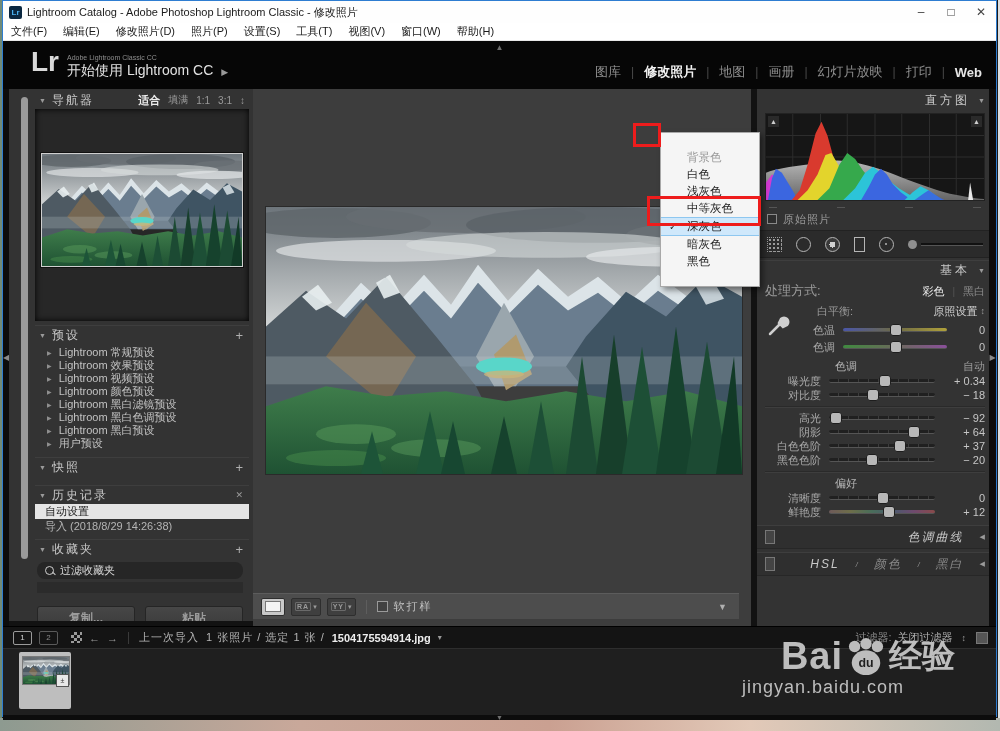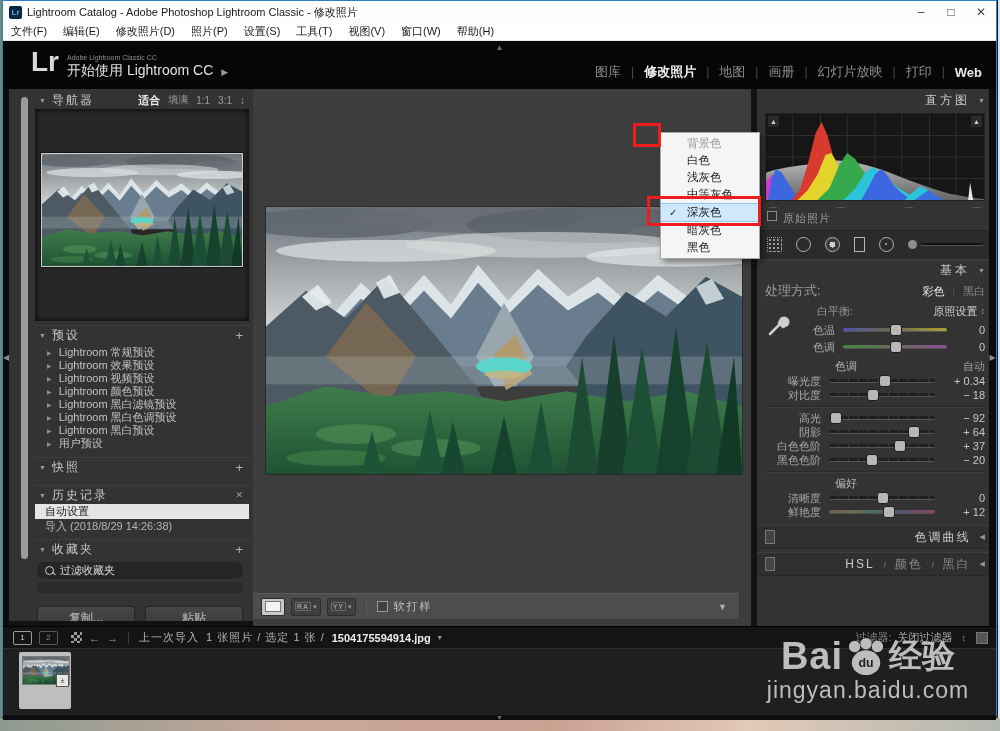--- a/index.html
+++ b/index.html
@@ -98,21 +98,21 @@
   .r-header{display:flex;align-items:center;justify-content:flex-end;gap:8px;height:18px;
     padding:0 8px;border-top:1px solid #3e3e3e;margin-top:2px;}
   .r-title{font-size:12px;color:#c9c9c9;letter-spacing:3px;}
   .r-tri{font-size:7px;color:#9a9a9a;}
   .histo-box{margin:4px 8px 0;height:86px;background:#161616;border:1px solid #222;position:relative;}
   .histo-box svg{display:block;width:100%;height:100%;}
   .clip{position:absolute;top:2px;width:11px;height:11px;background:#2a2a2a;color:#cfcfcf;
     font-size:7px;display:flex;align-items:center;justify-content:center;}
   .clip.l{left:2px;} .clip.r{right:2px;}
   .dash-row{display:flex;justify-content:space-between;margin:2px 12px 0;color:#787878;font-size:8px;height:8px;line-height:8px;}
-  .orig-row{display:flex;gap:6px;height:16px;padding-left:10px;}
+  .orig-row{display:flex;align-items:center;gap:6px;height:16px;padding-left:10px;}
   .orig-check{width:8px;height:8px;border:1px solid #8a8a8a;background:#2e2e2e;}
   .orig-label{font-size:11px;color:#9a9a9a;letter-spacing:1px;}
   .tools-row{margin-top:3px;height:26px;background:#2b2b2b;border-top:1px solid #222;border-bottom:1px solid #222;
     display:flex;align-items:center;gap:14px;padding:0 10px;}
   .tool-grid{width:13px;height:13px;border:1px dotted #9a9a9a;
     background:radial-gradient(#9a9a9a 1px,transparent 1px);background-size:4px 4px;}
   .tool-circle{width:13px;height:13px;border:1px solid #b5b5b5;border-radius:50%;}
   .tool-redeye{width:13px;height:13px;border:1px solid #b5b5b5;border-radius:50%;background:radial-gradient(#d0d0d0 0 3px,#3a3a3a 3px);}
   .tool-grad{width:9px;height:13px;border:1px solid #b5b5b5;}
   .tool-radial{width:13px;height:13px;border:1px solid #b5b5b5;border-radius:50%;position:relative;}
@@ -143,21 +143,21 @@
   .strack.tint{background:linear-gradient(90deg,#3f8a3f,#6a6a5a,#8a4f9a);}
   .strack.rainbow{background:linear-gradient(90deg,#6e5a5a,#6e6e4a,#4a6e5a,#4a5a6e,#6e4a6e,#8a4a4a);}
   .sthumb{position:absolute;top:-4px;width:10px;height:10px;margin-left:-5px;background:#b8b8b8;
     border:1px solid #1e1e1e;border-radius:3px;}
   .sval{width:42px;text-align:right;font-size:11px;color:#c6c6c6;white-space:nowrap;flex:0 0 auto;}
   .group-row{display:flex;align-items:center;height:15px;padding:0 8px;margin-top:5px;}
   .group-name{font-size:11px;color:#b5b5b5;margin-left:70px;}
   .group-auto{margin-left:auto;font-size:11px;color:#9a9a9a;}
   .rp-div{height:1px;background:#2a2a2a;border-bottom:1px solid #3e3e3e;margin:4px 8px 3px;}
   .mini-bar{display:flex;align-items:center;height:22px;margin-top:6px;background:#2f2f2f;
-    border-top:1px solid #3e3e3e;border-bottom:1px solid #272727;padding:0 8px;gap:9px;}
+    border-top:1px solid #3e3e3e;border-bottom:1px solid #272727;padding:0 8px;gap:16px;font-style:italic;}
   .mini-switch{width:8px;height:12px;border:1px solid #777;background:#444;}
   .mini-title{margin-left:auto;font-size:12px;color:#c9c9c9;letter-spacing:2px;}
   .mini-dim{color:#8a8a8a;}
   .mini-col{font-size:7px;color:#9a9a9a;}
   .rp-buttons{display:flex;gap:8px;margin:8px 8px 0;}
   .rp-buttons .lr-btn:first-child{flex:0 0 100px;}
   
   .fbar{height:21px;background:#141414;display:flex;align-items:center;gap:7px;padding:0 10px;
     flex:0 0 auto;border-top:1px solid #000;position:relative;}
   .mon-box{width:17px;height:12px;border:1px solid #9a9a9a;border-radius:2px;color:#d0d0d0;
@@ -182,24 +182,24 @@
   .thumb-img svg{display:block;width:100%;height:100%;}
   .thumb-badge{position:absolute;right:2px;top:22px;width:11px;height:11px;background:#e8e8e8;
     border:1px solid #555;font-size:7px;color:#333;display:flex;align-items:center;justify-content:center;}
   .bstrip{height:5px;background:#0c0c0c;flex:1;display:flex;align-items:flex-start;justify-content:center;}
   .collapse-bottom{color:#6e6e6e;font-size:7px;line-height:5px;}
   
   .watermark{left:742px;top:634px;width:252px;z-index:40;color:#bdbdbd;}
   .wm-row{display:flex;align-items:center;justify-content:center;gap:2px;}
   .wm-bai{font-size:38px;font-weight:bold;letter-spacing:1px;}
   .wm-jy{font-size:33px;font-weight:bold;}
-  .wm-url{text-align:center;font-size:23px;margin-top:-2px;letter-spacing:1px;}
+  .wm-url{font-size:18px;margin-top:-2px;letter-spacing:1px;}
   
   .ctx-menu{left:660px;top:132px;width:98px;background:#f5f5f5;border:1px solid #a8a8a8;
-    box-shadow:3px 3px 6px rgba(0,0,0,.45);z-index:50;padding:2px 0;}
+    box-shadow:3px 3px 6px rgba(0,0,0,.45);z-index:50;padding:16px 0;}
   .ctx-item{height:17px;line-height:17px;font-size:11.5px;color:#1f1f1f;padding-left:26px;position:relative;}
   .ctx-item.hdr{color:#9a9a9a;}
   .ctx-item.checked{background:#cfe8fb;border-top:1px solid #8ec7f0;border-bottom:1px solid #8ec7f0;}
   .ctx-check{position:absolute;left:8px;top:0;font-size:10px;color:#2a2a2a;}
   .red-box{border:3px solid #ee1c1c;z-index:60;}
   .red-box.one{left:633px;top:123px;width:22px;height:18px;}
   .red-box.two{left:647px;top:196px;width:108px;height:24px;}
 </style>
 </head>
 <body>

